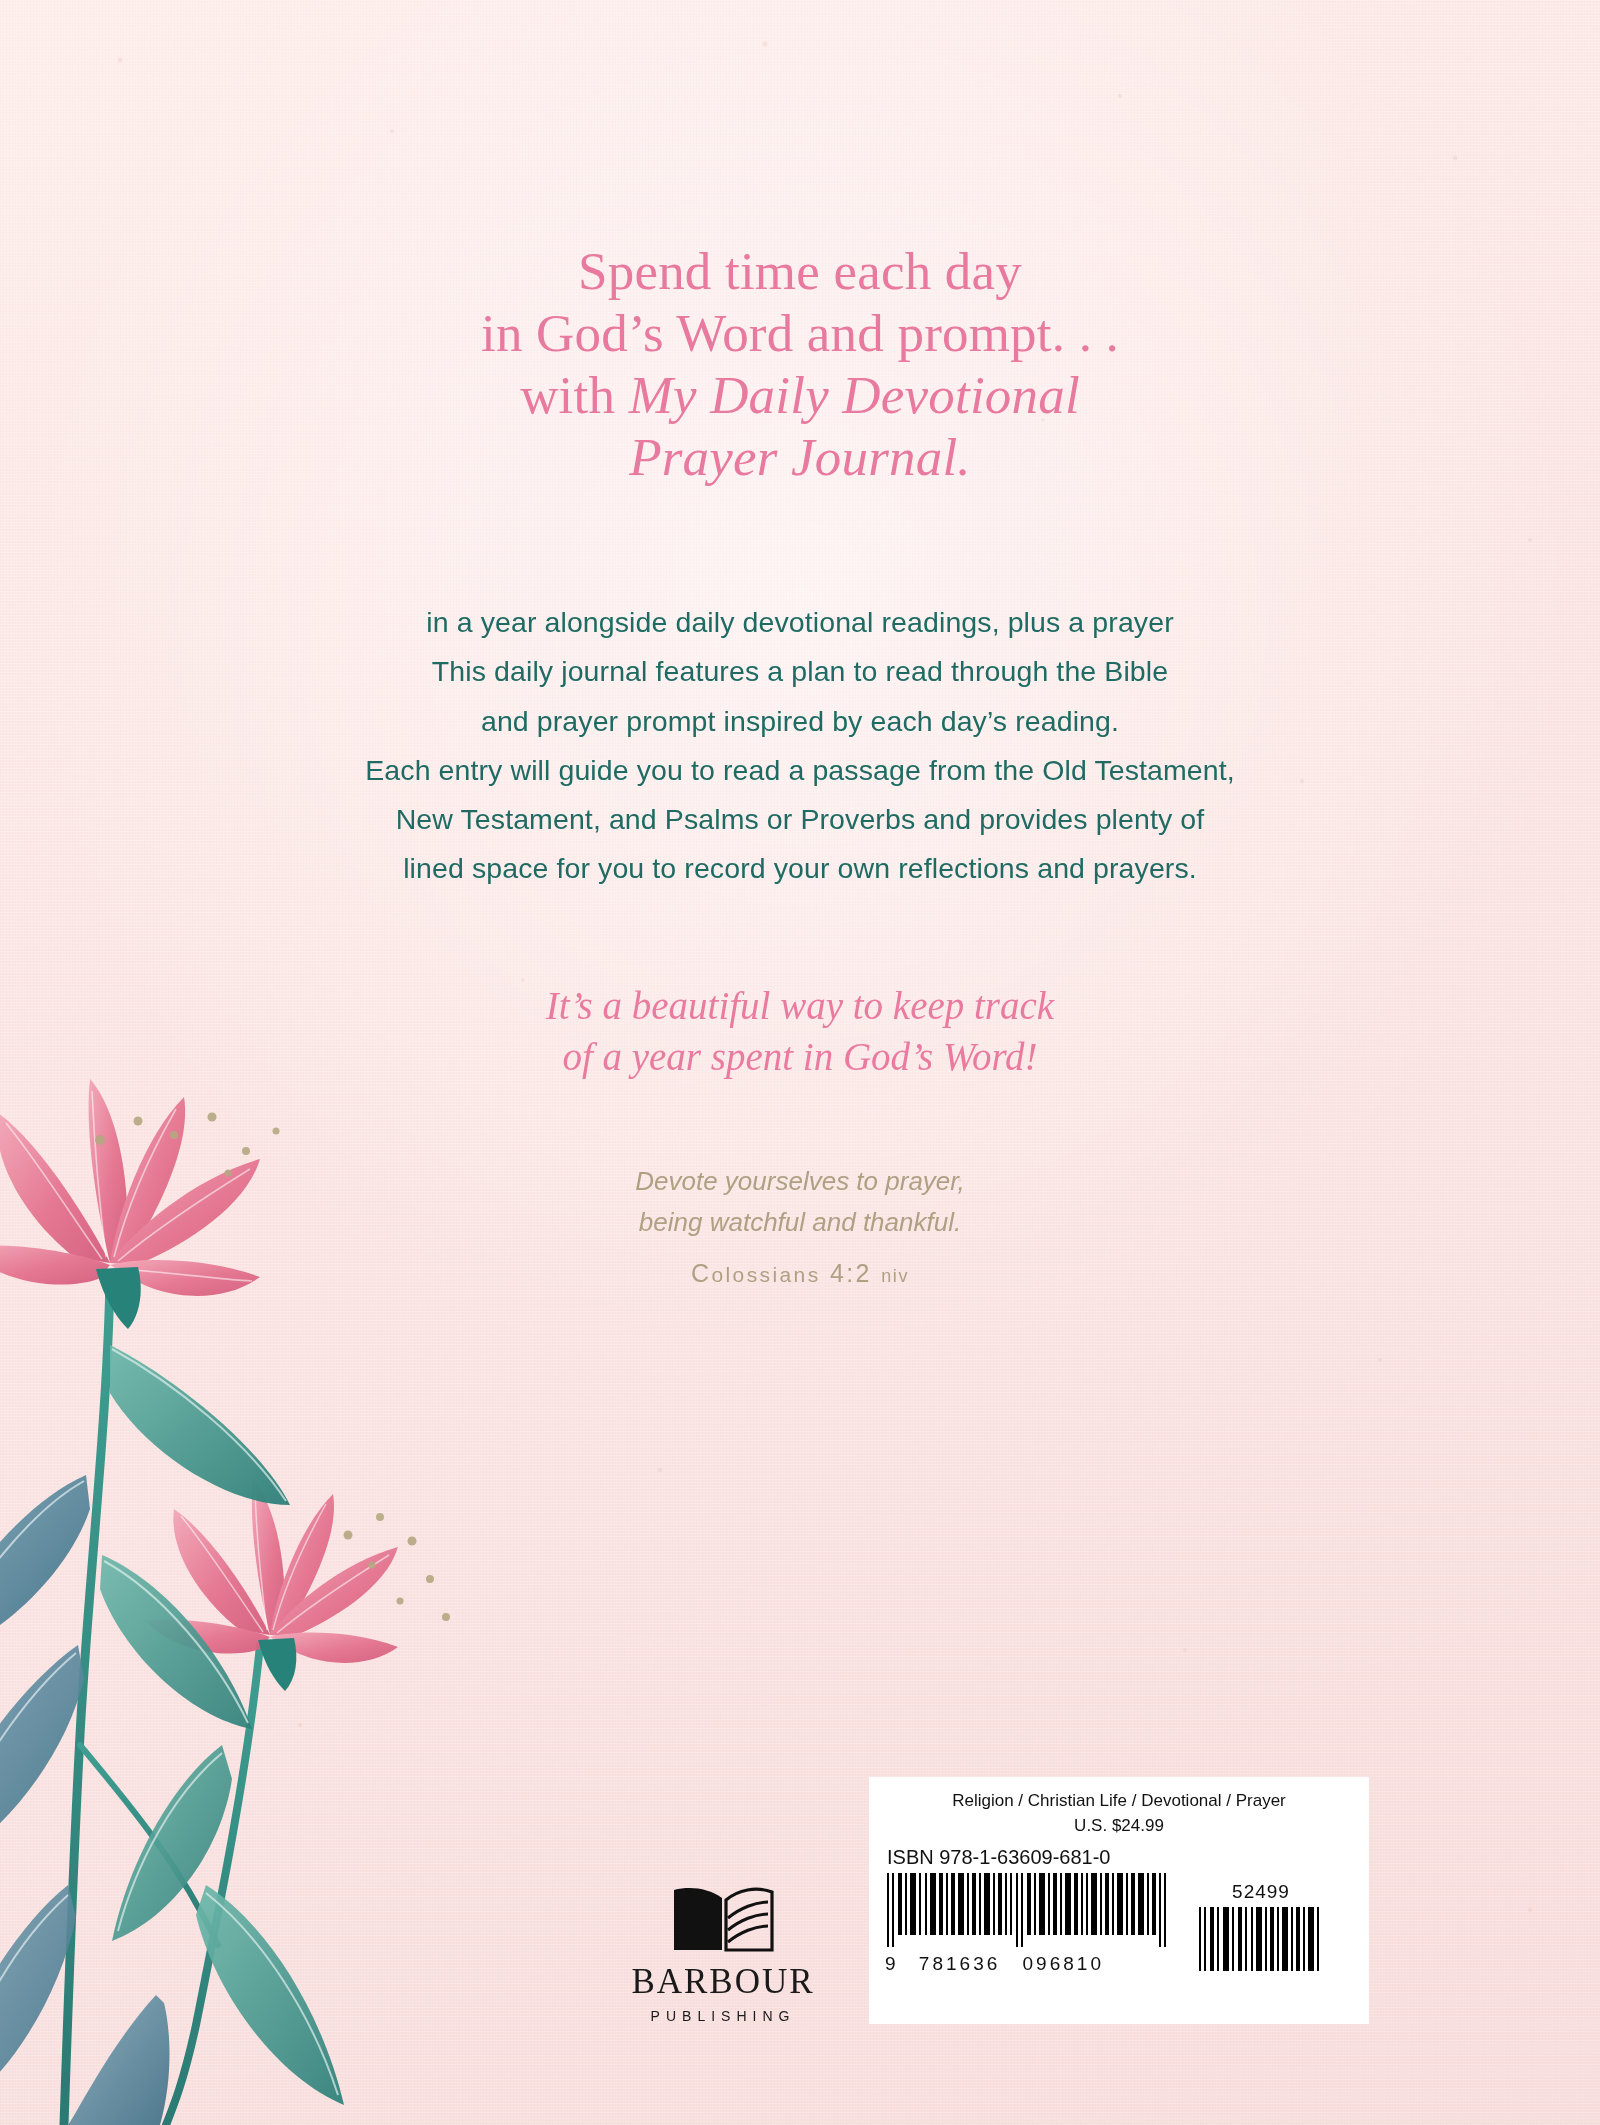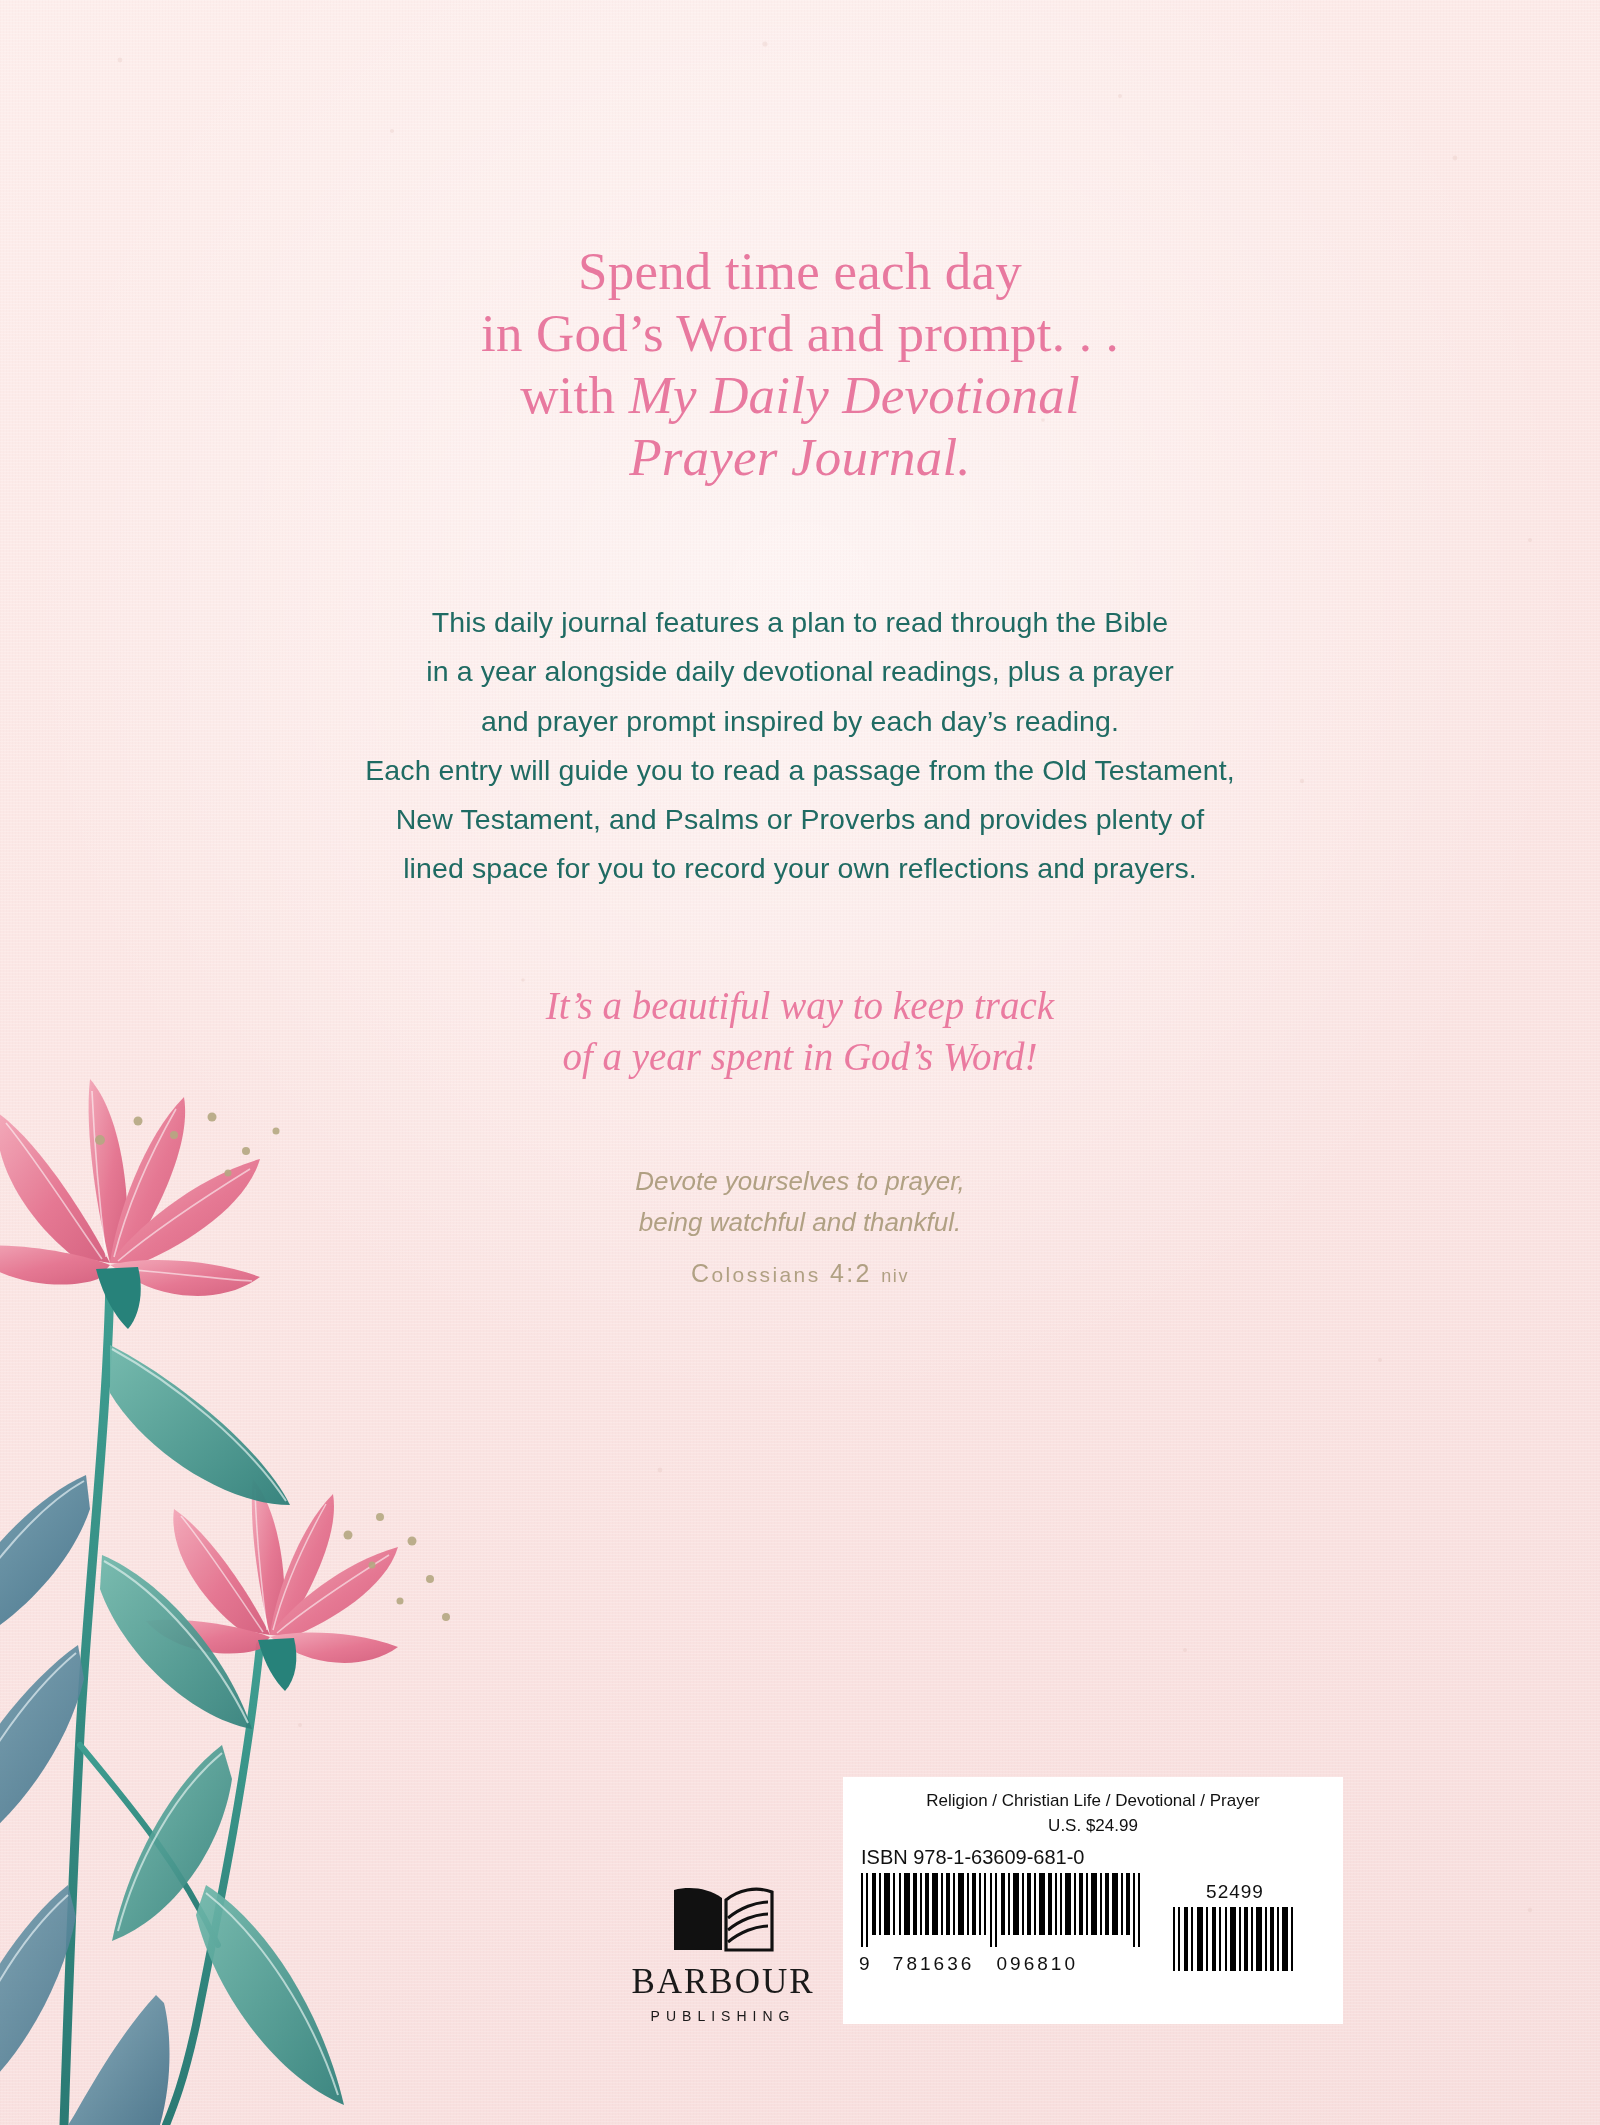--- a/index.html
+++ b/index.html
@@ -117,21 +117,21 @@
     font-family: "Liberation Sans", sans-serif;
     font-size: 14px;
     letter-spacing: 6px;
     color: #1a1a1a;
     margin-top: 6px;
   }
 
   
   .barcode-block {
     position: absolute;
-    left: 843px;
+    left: 869px;
     top: 1777px;
     width: 500px;
     height: 247px;
     background: #ffffff;
     padding: 12px 16px 10px 16px;
   }
   .bc-cat {
     font-family: "Liberation Sans", sans-serif;
     font-size: 17px;
     color: #111;
@@ -322,22 +322,22 @@
   <div class="content">
 
     <div class="headline">
       <div>Spend time each day</div>
       <div>in God’s Word and prompt. . .</div>
       <div><span>with </span><span class="ital">My Daily Devotional</span></div>
       <div class="ital">Prayer Journal.</div>
     </div>
 
     <div class="blurb">
+      <div>in a year alongside daily devotional readings, plus a prayer</div>
       <div>This daily journal features a plan to read through the Bible</div>
-      <div>in a year alongside daily devotional readings, plus a prayer</div>
       <div>and prayer prompt inspired by each day’s reading.</div>
       <div>Each entry will guide you to read a passage from the Old Testament,</div>
       <div>New Testament, and Psalms or Proverbs and provides plenty of</div>
       <div>lined space for you to record your own reflections and prayers.</div>
     </div>
 
     <div class="tagline">
       <div>It’s a beautiful way to keep track</div>
       <div>of a year spent in God’s Word!</div>
     </div>

